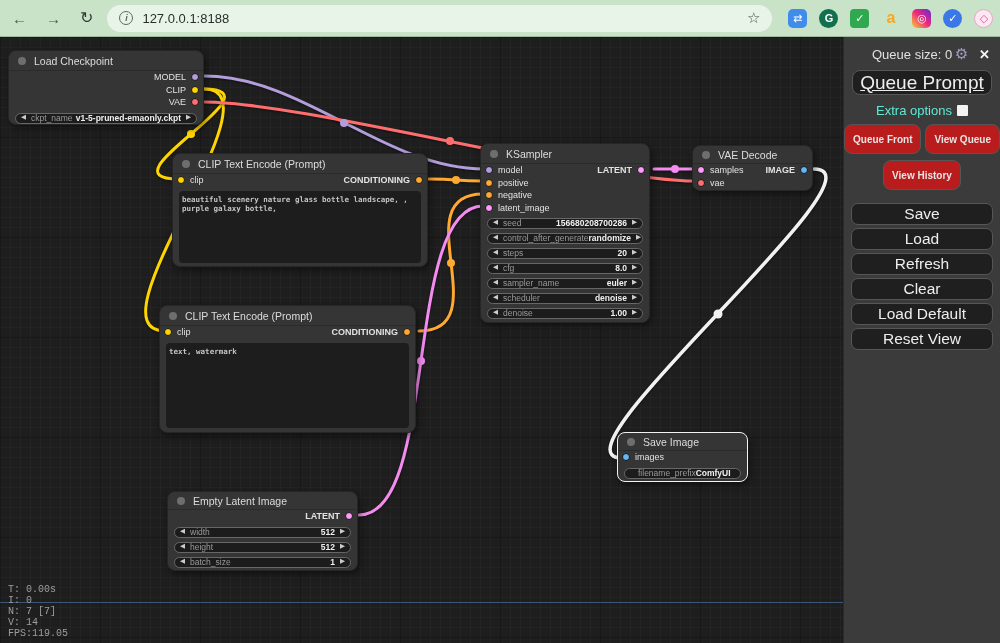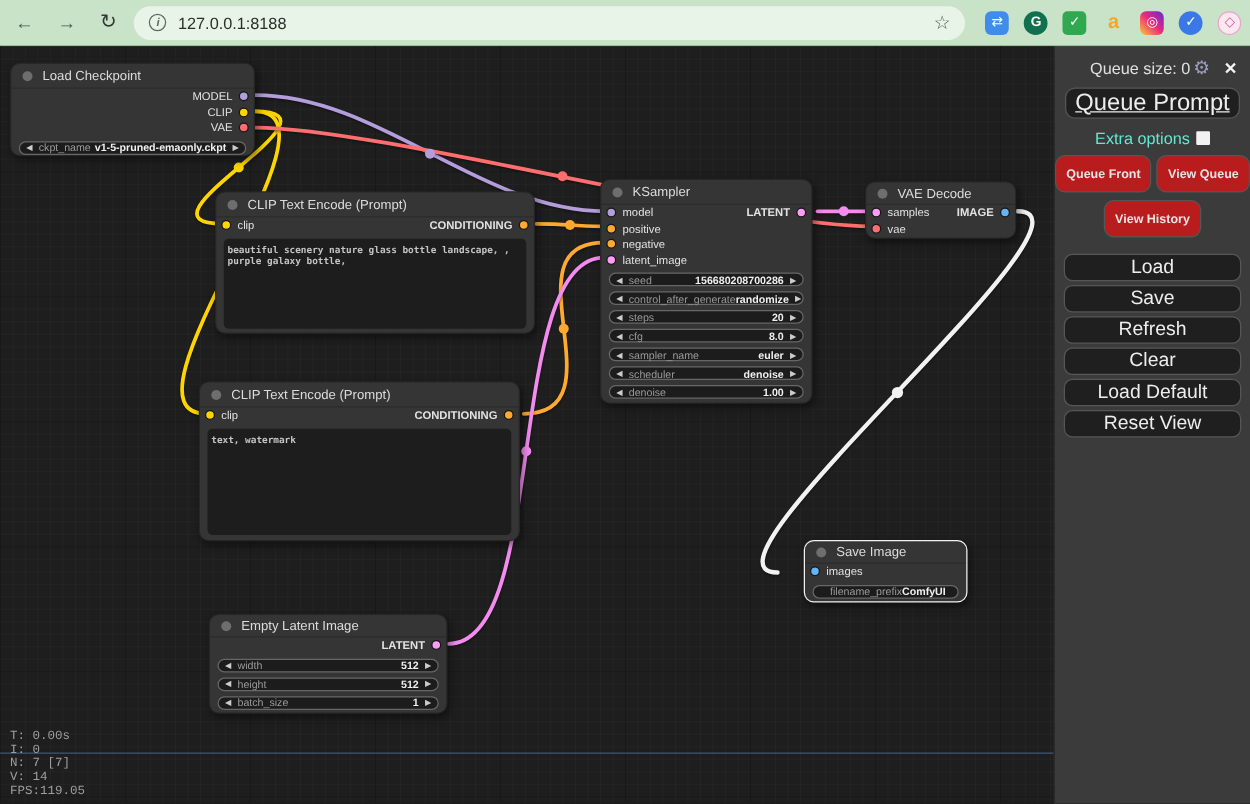--- a/index.html
+++ b/index.html
@@ -63,21 +63,21 @@
   .nhead.small { height:18px; }
   .ndot { width:8px; height:8px; border-radius:50%; background:#6e6e6e; margin-right:8px; flex:0 0 auto; }
   .ntitle { font-size:10.5px; color:#dcdcdc; white-space:nowrap; }
   .prow { display:flex; align-items:center; justify-content:space-between; height:12.5px; padding:0 4px; }
   .pgrp { display:flex; align-items:center; gap:5px; }
   .pdot { width:8px; height:8px; border-radius:50%; border:1px solid #171717; flex:0 0 auto; }
   .plabel { font-size:9px; color:#e2e2e2; white-space:nowrap; }
   .c-model { background:#B39DDB; } .c-clip { background:#FFD500; } .c-vae { background:#FF6E6E; }
   .c-cond { background:#FFA931; } .c-latent { background:#FF9CF9; } .c-image { background:#64B5F6; }
   .widget {
-    display:flex; align-items:flex-end; height:11px; background:#1c1c1c;
+    display:flex; align-items:flex-start; height:11px; background:#1c1c1c;
     border:1px solid #676767; border-radius:6px; margin:4px 6px 0 6px; padding:0 5px;
     font-size:8.5px; line-height:1;
   }
   .warrow { font-size:6.5px; color:#cccccc; }
   .wlabel { color:#9a9a9a; margin-left:5px; white-space:nowrap; }
   .wvalue { margin-left:auto; margin-right:5px; color:#f0f0f0; font-weight:bold; white-space:nowrap; }
   .ntext {
     background:#1d1d1d; border-radius:4px; margin:4px 6px; padding:4px 3px;
     font-family:"DejaVu Sans Mono", monospace; font-size:7.5px; font-weight:bold;
     color:#c4c4c4; overflow:hidden; line-height:9px;
@@ -316,21 +316,21 @@
       </span>
     </div>
     <div class="prow">
       <span class="pgrp">
         <span class="pdot c-vae"></span>
         <span class="plabel">vae</span>
       </span>
     </div>
   </div>
 
-  <div class="node selected" style="left:643px; top:395px; width:131px; height:50px;">
+  <div class="node selected" style="left:617px; top:395px; width:131px; height:50px;">
     <div class="nhead small">
       <span class="ndot"></span>
       <span class="ntitle">Save Image</span>
     </div>
     <div class="prow">
       <span class="pgrp">
         <span class="pdot c-image"></span>
         <span class="plabel">images</span>
       </span>
     </div>
@@ -393,20 +393,20 @@
     <span class="chk"></span>
   </div>
   <div class="pill-row">
     <span class="pill">Queue Front</span>
     <span class="pill">View Queue</span>
   </div>
   <div class="pill-row">
     <span class="pill">View History</span>
   </div>
   <div class="big-btns">
+    <div class="btn btn-big">Save</div>
     <div class="btn btn-big">Load</div>
-    <div class="btn btn-big">Save</div>
     <div class="btn btn-big">Refresh</div>
     <div class="btn btn-big">Clear</div>
     <div class="btn btn-big">Load Default</div>
     <div class="btn btn-big">Reset View</div>
   </div>
 </div>
 
 </body></html>

